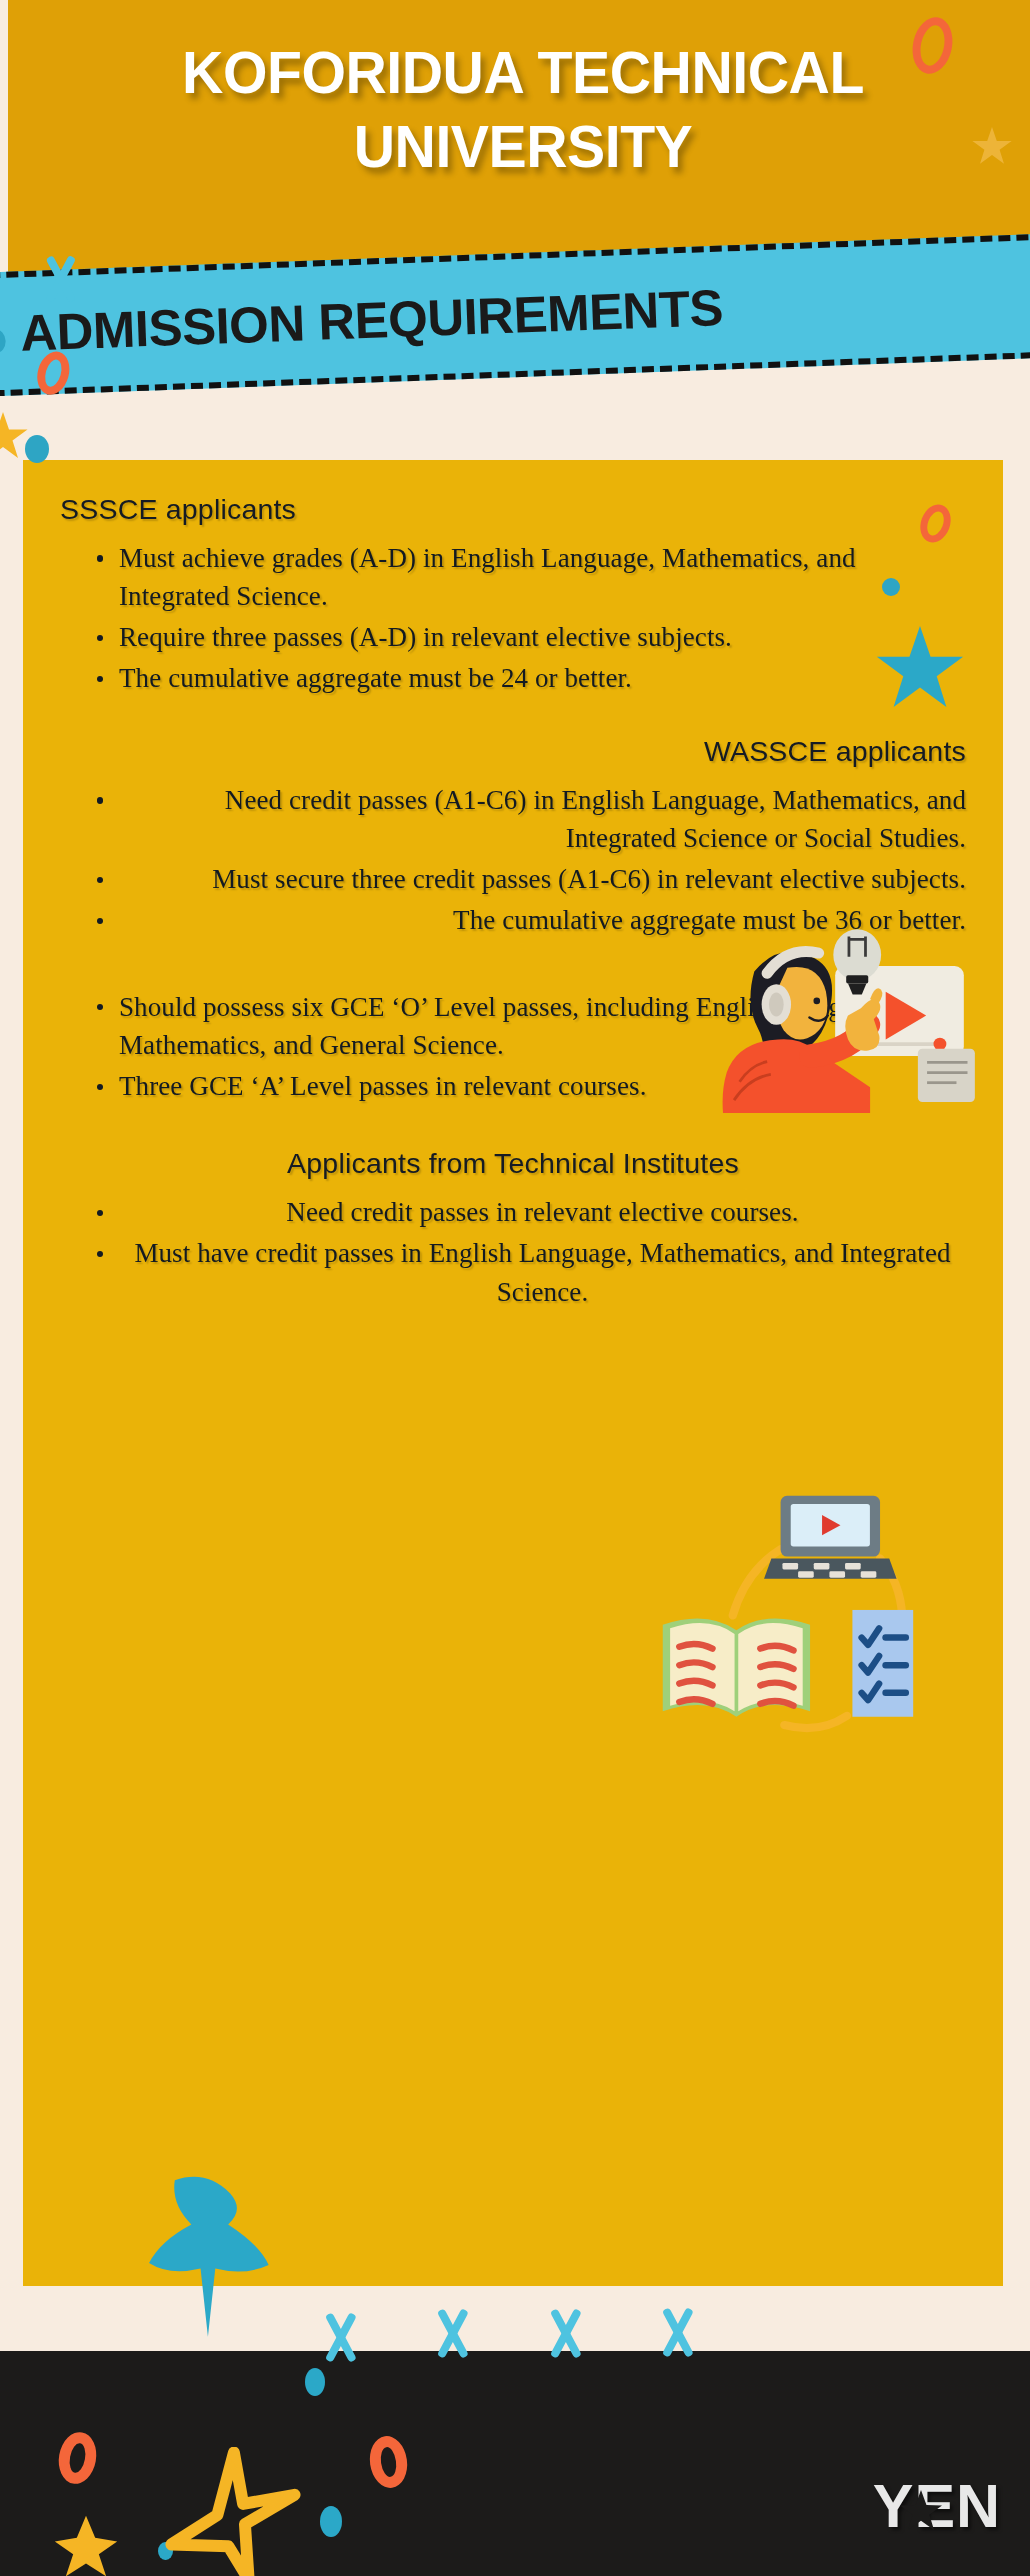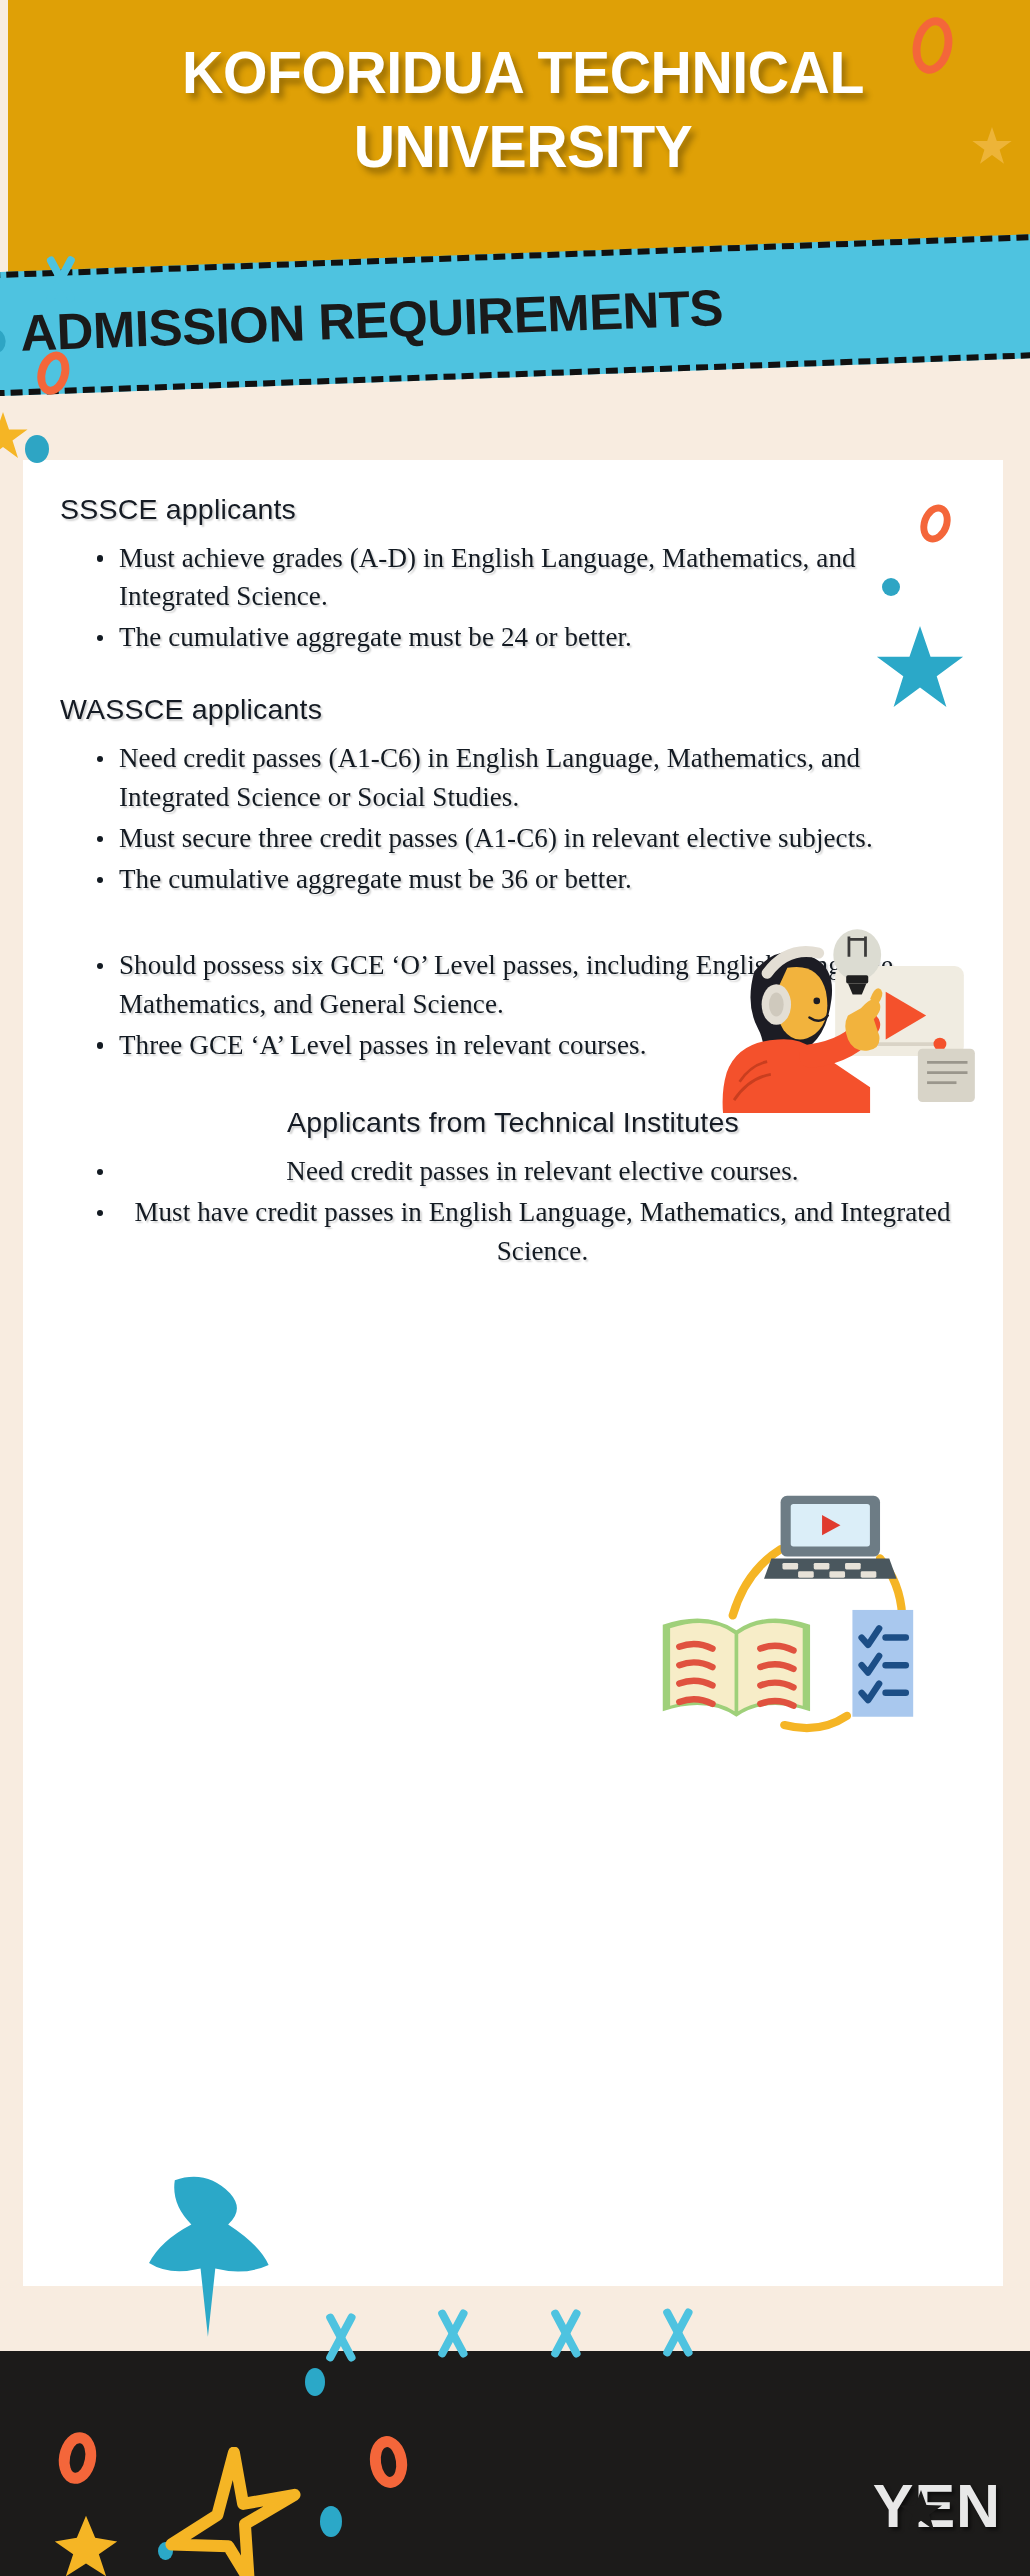--- a/index.html
+++ b/index.html
@@ -73,21 +73,21 @@
     white-space: nowrap;
     font-family: "Liberation Sans", sans-serif;
   }
 
   
   .content {
     position: absolute;
     top: 460px; left: 23px;
     width: 980px;
     height: 1826px;
-    background: #ffffff;
+    background: #eab308;
     padding: 29px 37px 18.4px 37px;
     z-index: 2;
     overflow: hidden;
   }
 
   .sec-title {
     font-size: 28.5px;
     color: #151b24;
     font-weight: normal;
     margin-top: 3.7px;
@@ -215,25 +215,26 @@
   <div class="content">
 
     <div class="deco ring" style="top:44px; right:53px; width:29px; height:39px; border:7.4px solid #F4663A; transform:rotate(20deg); z-index:1;"></div>
     <div class="deco dot" style="top:118px; right:103px; width:18.4px; height:18.4px; background:#2ea5c4; z-index:1;"></div>
     <div class="deco star5" style="top:166px; right:39px; width:88px; height:88px; background:#2ba8c8; z-index:1;"></div>
 
     <div class="sec-block">
       <div class="sec-title">SSSCE applicants</div>
       <ul class="bullets">
         <li>Must achieve grades (A-D) in English Language, Mathematics, and Integrated Science.</li>
+        <li>Require three passes (A-D) in relevant elective subjects.</li>
         <li>The cumulative aggregate must be 24 or better.</li>
       </ul>
     </div>
 
-    <div class="sec-block" style="margin-top:37px;">
+    <div class="sec-block" style="margin-top:37px;text-align:right;">
       <div class="sec-title">WASSCE applicants</div>
       <ul class="bullets">
         <li>Need credit passes (A1-C6) in English Language, Mathematics, and Integrated Science or Social Studies.</li>
         <li>Must secure three credit passes (A1-C6) in relevant elective subjects.</li>
         <li>The cumulative aggregate must be 36 or better.</li>
       </ul>
     </div>
 
     <div class="sec-block" style="margin-top:48px;">
       <ul class="bullets">

